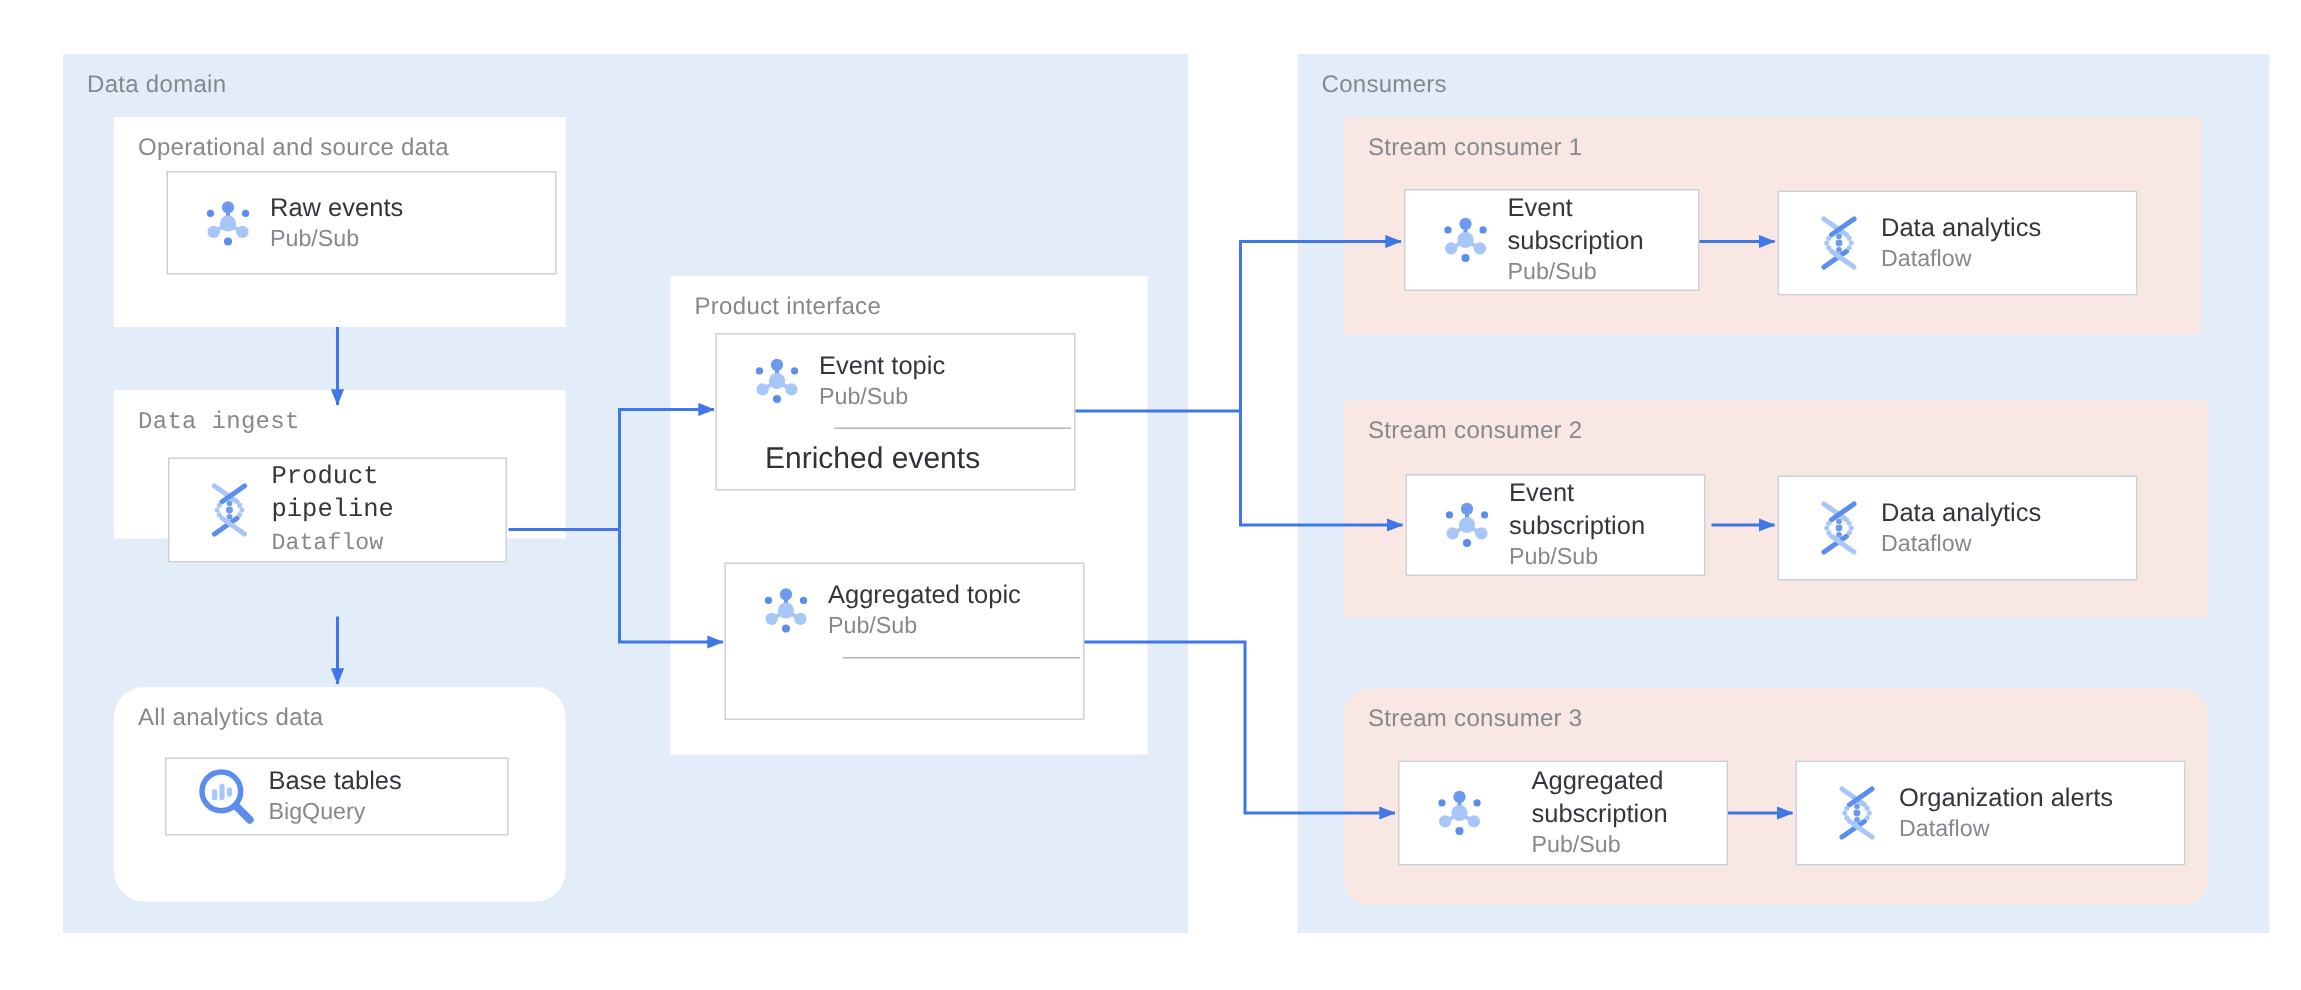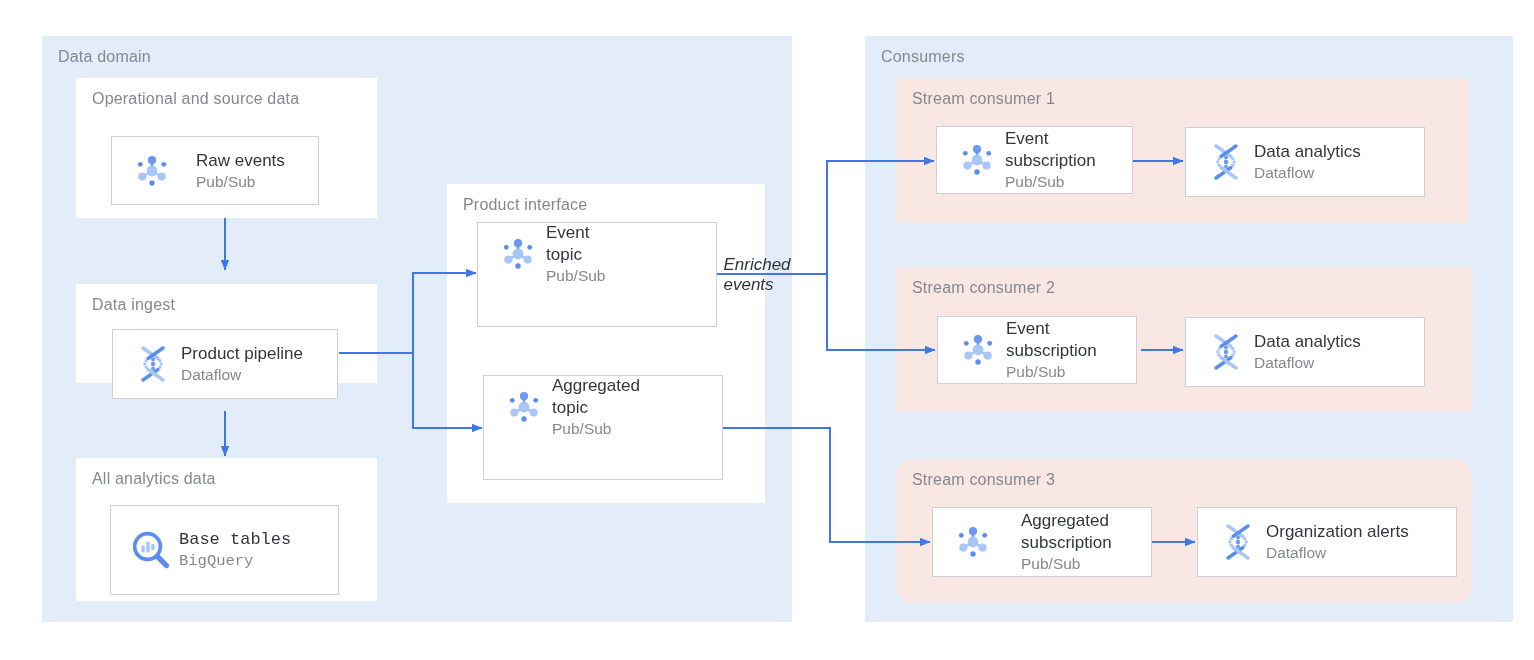--- a/index.html
+++ b/index.html
@@ -19,24 +19,24 @@
     position:absolute;background:#ffffff;border:1px solid #CDD0D4;
     display:flex;align-items:center;box-sizing:border-box;padding-left:12px;
   }
   .icon{flex:0 0 56px;display:flex;align-items:center;justify-content:center;}
   .ic{width:40px;height:40px;display:block;}
   .ic.big{width:46px;height:46px;}
   .ctext{display:flex;flex-direction:column;min-width:0;padding-right:6px;}
   .ctitle{font-size:17px;line-height:22px;color:#33373b;}
   .csub{font-size:15.5px;line-height:20px;color:#85898D;}
   
-  .card.topic{flex-direction:row;align-items:stretch;padding-left:0;}
+  .card.topic{flex-direction:column;align-items:stretch;padding-left:0;}
   .trow{display:flex;align-items:center;height:62px;padding-left:12px;}
   .tdivider{height:1px;background:#B3B6BA;margin-left:78px;margin-right:2px;}
-  .ttag{flex:1;display:flex;align-items:center;padding-left:32px;font-size:17px;color:#2f3337;font-style:italic;}
+  .ttag{flex:1;display:flex;align-items:center;padding-left:32px;font-size:20px;color:#2f3337;}
   .arrows{position:absolute;left:0;top:0;z-index:5;pointer-events:none;}
   .defs{position:absolute;width:0;height:0;overflow:hidden;}
 </style>
 </head>
 <body>
 
 <svg class="defs" aria-hidden="true">
   <defs>
     <symbol id="i-pubsub" viewBox="0 0 40 40">
       <g stroke-linecap="round">
@@ -79,51 +79,51 @@
   </defs>
 </svg>
 
 <div class="canvas">
 
   <section class="panel" style="left:42px;top:36px;width:750px;height:586px;">
     <div class="panel-label">Data domain</div>
 
     <div class="group yellow" style="left:34px;top:42px;width:301px;height:140px;">
       <div class="group-label">Operational and source data</div>
-      <div class="card" style="left:35px;top:58px;width:208px;height:69px;gap:16px;">
+      <div class="card" style="left:35px;top:36px;width:260px;height:69px;">
         <span class="icon">
             <svg class="ic">
               <use href="#i-pubsub"></use>
             </svg>
           </span>
         <span class="ctext">
           <span class="ctitle">Raw events</span>
           <span class="csub">Pub/Sub</span>
         </span>
       </div>
     </div>
 
-    <div class="group yellow" style="left:34px;top:248px;width:301px;height:99px;">
+    <div class="group yellow" style="left:34px;top:224px;width:301px;height:99px;font-family:Liberation Mono, monospace;">
       <div class="group-label">Data ingest</div>
       <div class="card" style="left:36px;top:45px;width:226px;height:70px;">
         <span class="icon">
             <svg class="ic">
               <use href="#i-dataflow"></use>
             </svg>
           </span>
         <span class="ctext">
           <span class="ctitle">Product pipeline</span>
           <span class="csub">Dataflow</span>
         </span>
       </div>
     </div>
 
-    <div class="group yellow" style="left:34px;top:422px;width:301px;height:143px;">
+    <div class="group yellow" style="left:34px;top:422px;width:301px;height:143px;border-radius:20px;">
       <div class="group-label">All analytics data</div>
-      <div class="card" style="left:34px;top:47px;width:229px;height:90px;font-family:Liberation Mono, monospace;">
+      <div class="card" style="left:34px;top:47px;width:229px;height:52px;">
         <span class="icon">
             <svg class="ic big">
               <use href="#i-bigquery"></use>
             </svg>
           </span>
         <span class="ctext">
           <span class="ctitle">Base tables</span>
           <span class="csub">BigQuery</span>
         </span>
       </div>

